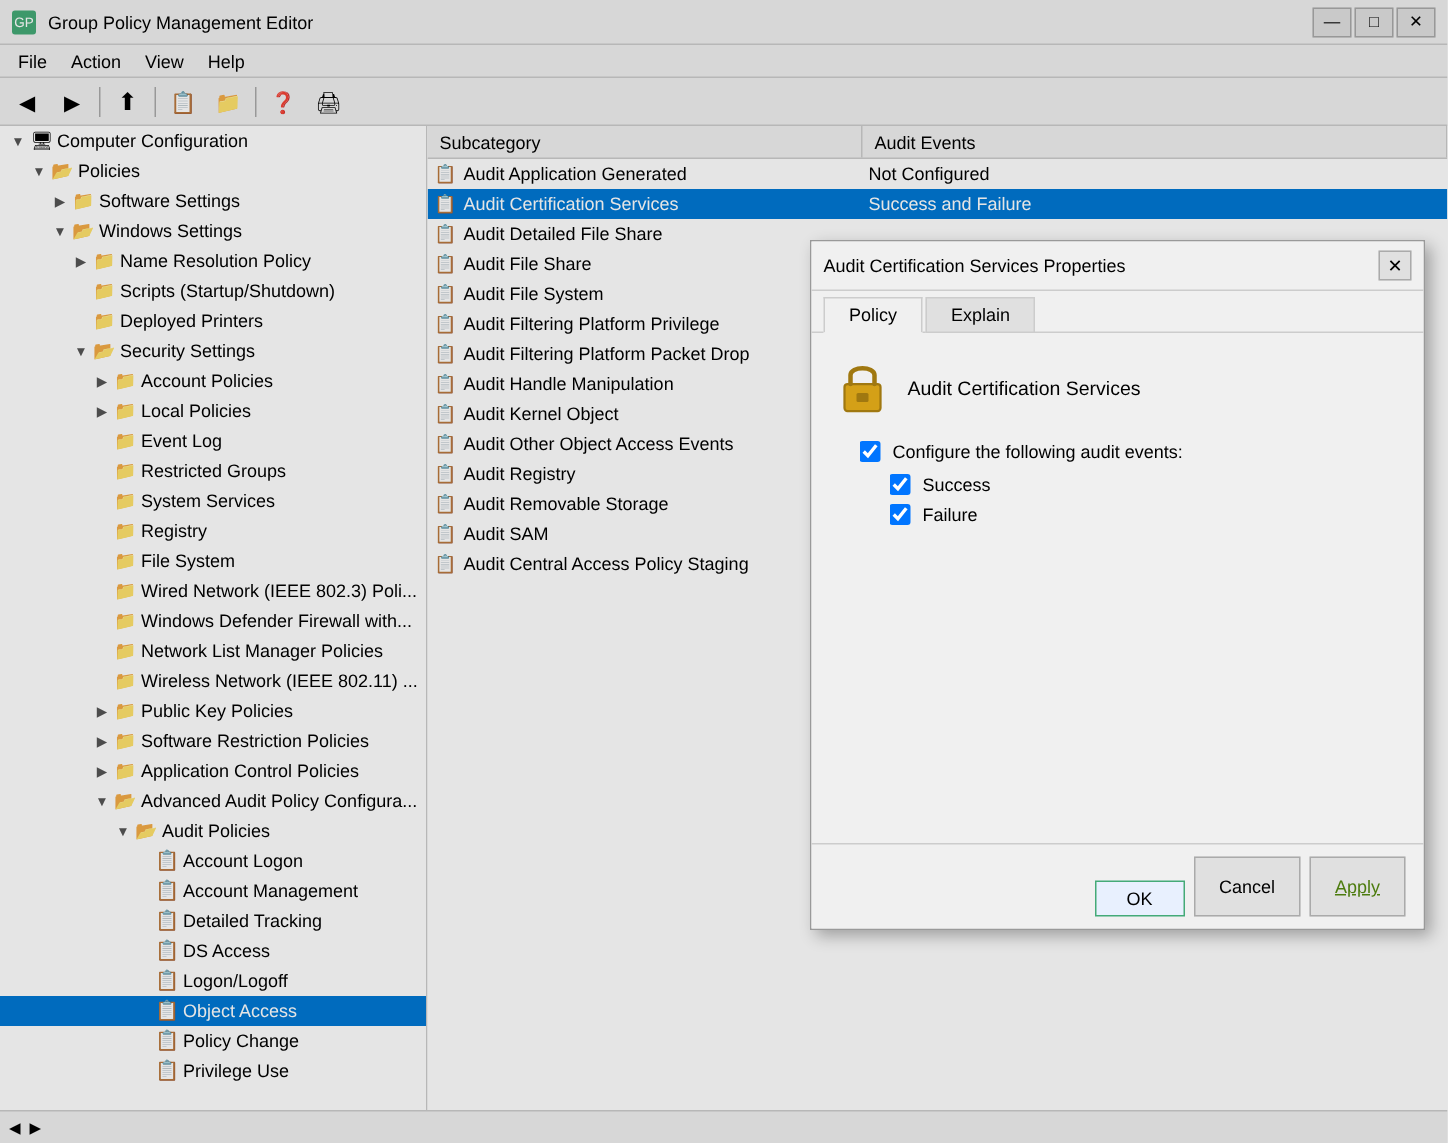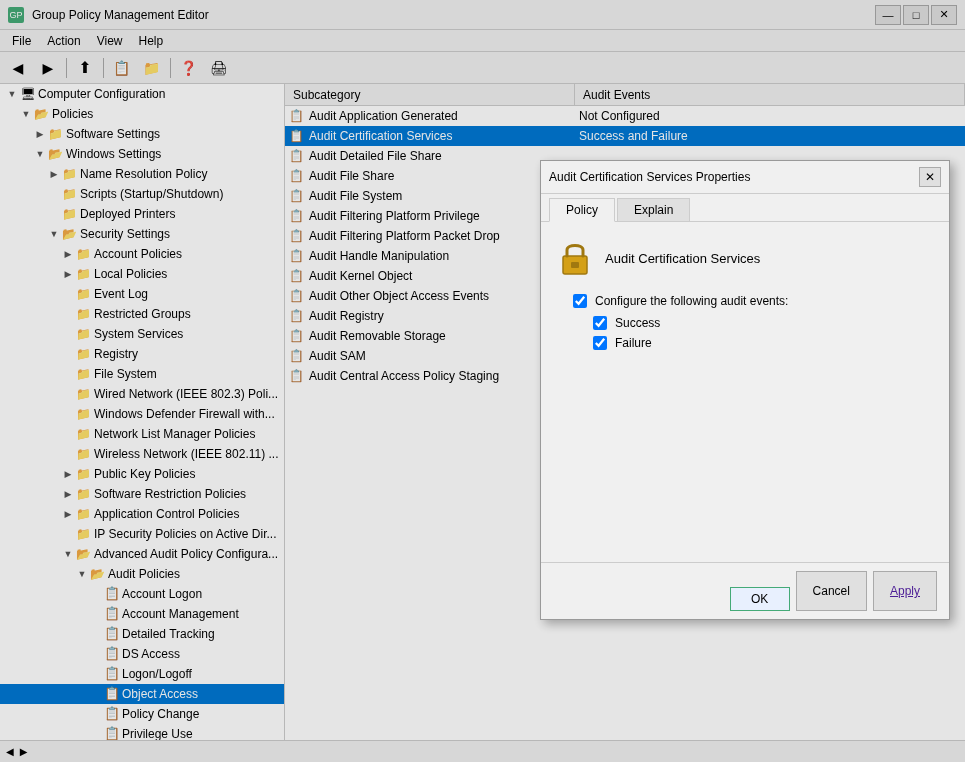--- a/index.html
+++ b/index.html
@@ -431,25 +431,20 @@
         <div class="tree-icon folder-icon"></div>
         <span>Software Restriction Policies</span>
       </div>
 
       <div class="tree-item indent-5">
         <div class="expand-btn">▶</div>
         <div class="tree-icon folder-icon"></div>
         <span>Application Control Policies</span>
       </div>
 
-      <div class="tree-item indent-5">
-        <div class="expand-btn" style="visibility:hidden">▶</div>
-        <div class="tree-icon folder-icon"></div>
-        <span>IP Security Policies on Active Dir...</span>
-      </div>
 
       <div class="tree-item indent-5">
         <div class="expand-btn">▼</div>
         <div class="tree-icon folder-open-icon"></div>
         <span>Advanced Audit Policy Configura...</span>
       </div>
 
       <div class="tree-item indent-6">
         <div class="expand-btn">▼</div>
         <div class="tree-icon folder-open-icon"></div>
@@ -643,16 +638,16 @@
         </div>
         <div class="sub-checkbox-row">
           <input type="checkbox" id="failure-cb" checked="" style="">
           <label class="checkbox-label" for="failure-cb">Failure</label>
         </div>
       </div>
     </div>
     <div class="modal-footer">
       <button class="modal-btn primary">OK</button>
       <button class="modal-btn">Cancel</button>
-      <button class="modal-btn" disabled="" style="color:#4c1d95;text-decoration:underline;">Apply</button>
+      <button class="modal-btn" disabled="" style="color:#4d7c0f;text-decoration:underline;">Apply</button>
     </div>
   </div>
 </div>
 
 </body></html>

